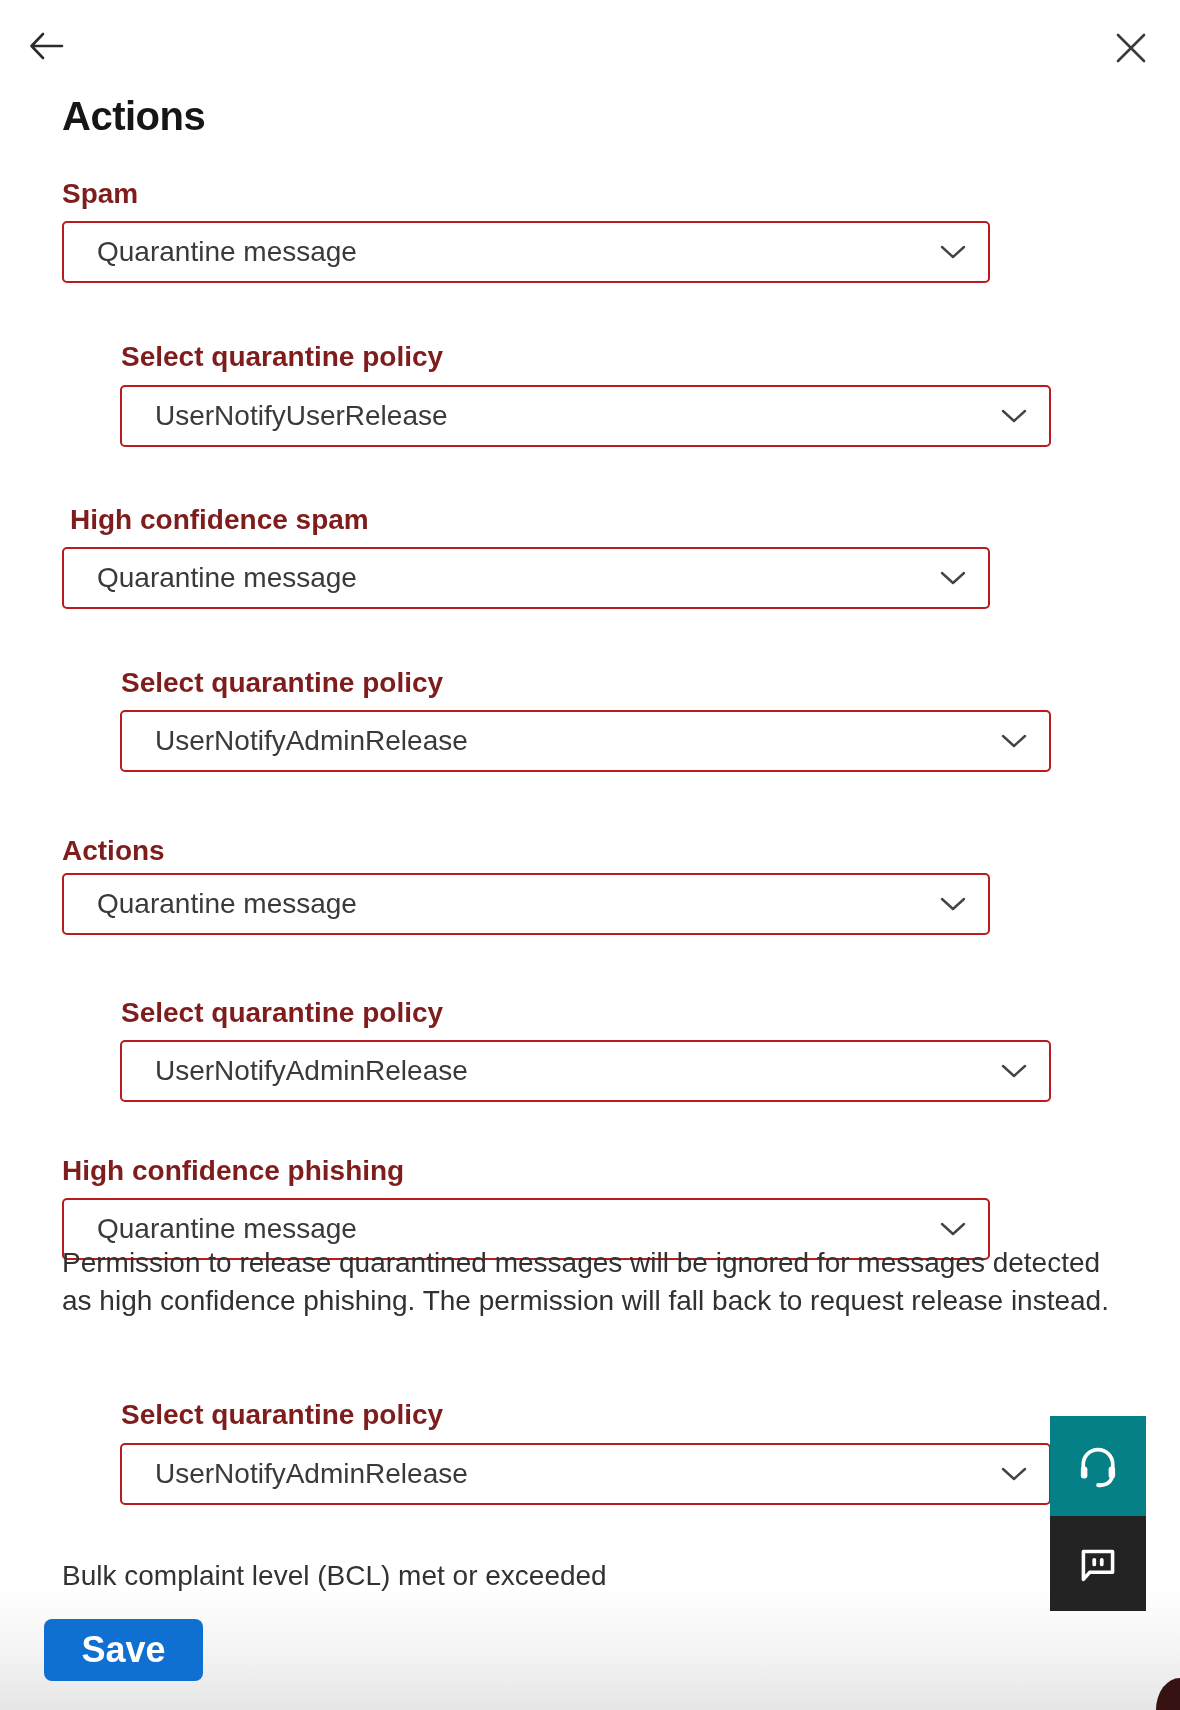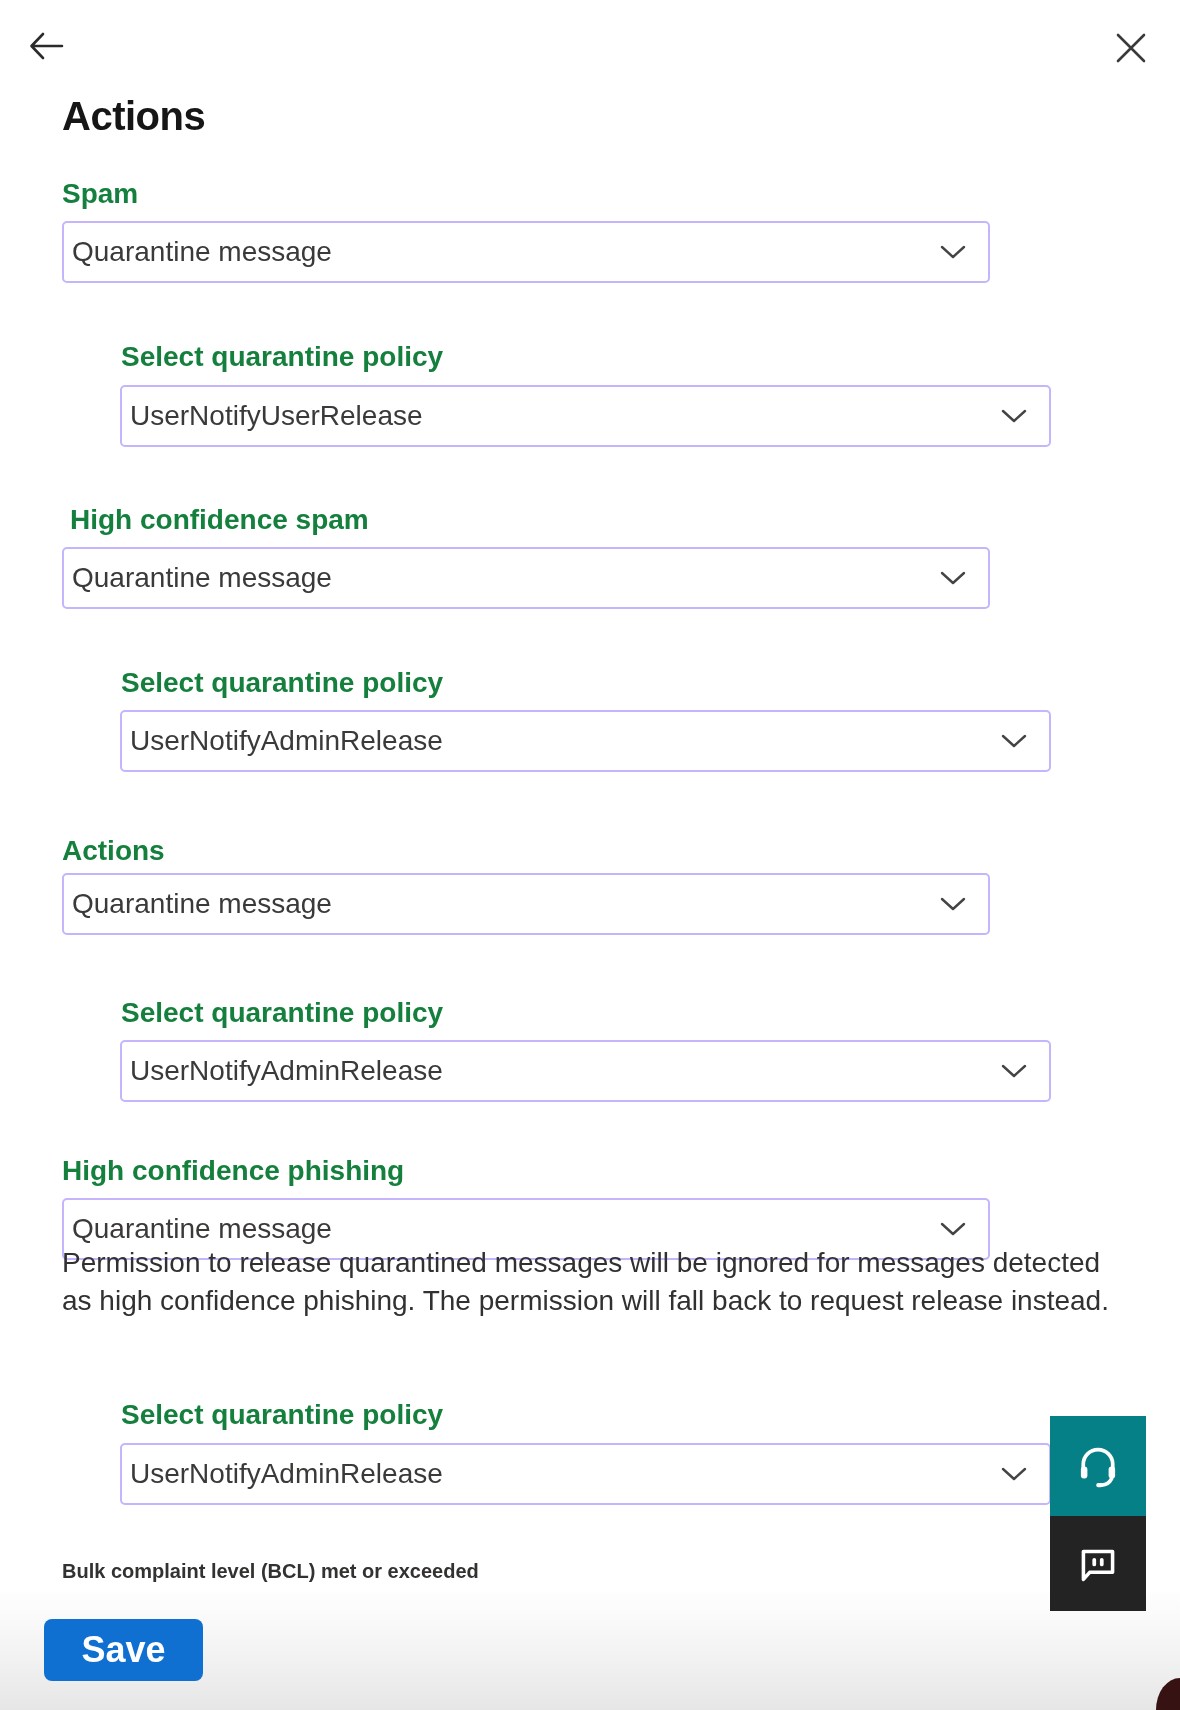--- a/index.html
+++ b/index.html
@@ -14,44 +14,44 @@
   #back-btn{left:26px;top:28px;}
   #close-btn{left:1114px;top:31px;}
 
   #page-title{
     position:absolute;left:62px;top:94px;
     font-size:40px;font-weight:700;color:#161616;letter-spacing:-0.5px;
   }
 
   .field-label{
     position:absolute;
-    font-size:28px;font-weight:700;color:#15803d;
+    font-size:28px;font-weight:700;color:#7f1d1d;
   }
   .dropdown{
     position:absolute;height:62px;box-sizing:border-box;
-    border:2px solid #c4b5fd;border-radius:5px;background:#ffffff;
+    border:2px solid #b91c1c;border-radius:5px;background:#ffffff;
     display:flex;align-items:center;
-    padding:0 60px 0 8px;cursor:pointer;
+    padding:0 60px 0 33px;cursor:pointer;
   }
   .dropdown .dd-value{
     font-size:28px;color:#3b3a39;white-space:nowrap;overflow:hidden;
   }
   .dropdown .chev{
     position:absolute;right:22px;top:50%;margin-top:-8px;line-height:0;
   }
   .x-main{left:62px;width:928px;}
   .x-ind{left:120px;width:931px;}
 
   #note-text{
     position:absolute;left:62px;top:1244px;width:1070px;
     font-size:28px;line-height:38px;color:#323130;
   }
   #truncated-label{
     position:absolute;left:62px;top:1560px;width:900px;height:40px;
-    font-size:20px;font-weight:700;color:#333231;overflow:hidden;
+    font-size:28px;font-weight:400;color:#333231;overflow:hidden;
   }
 
   #footer{
     position:absolute;left:0;top:1592px;width:1180px;height:118px;
     background:linear-gradient(180deg, rgba(253,253,253,0.55) 0px, #fbfbfb 20px, #f1f1f1 60%, #e6e6e6 100%);
   }
   #save-btn{
     position:absolute;left:44px;top:27px;width:159px;height:62px;
     background:#1070d2;border:none;border-radius:8px;
     color:#ffffff;font-size:36px;font-weight:700;cursor:pointer;

